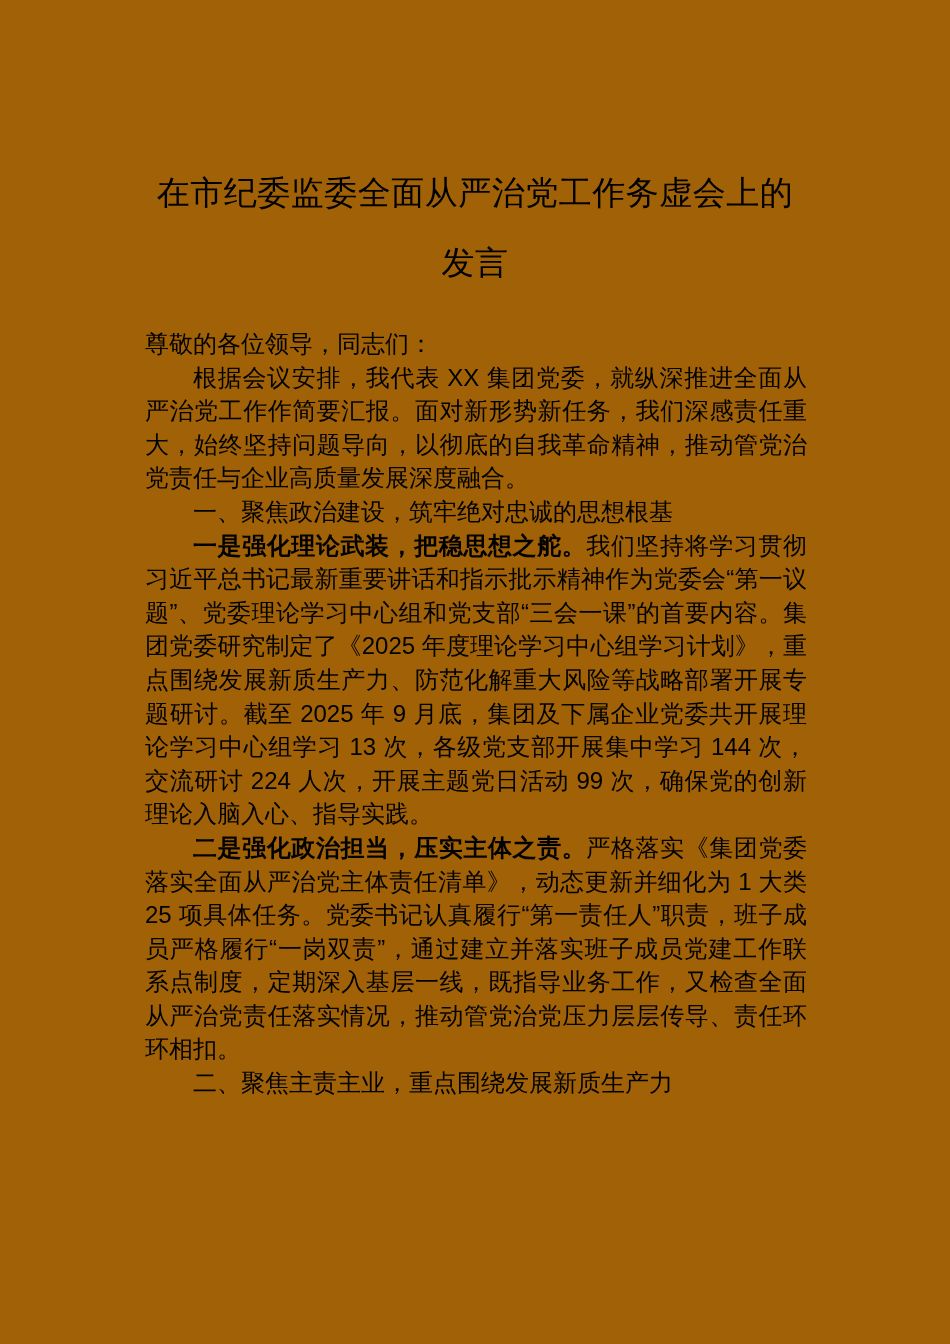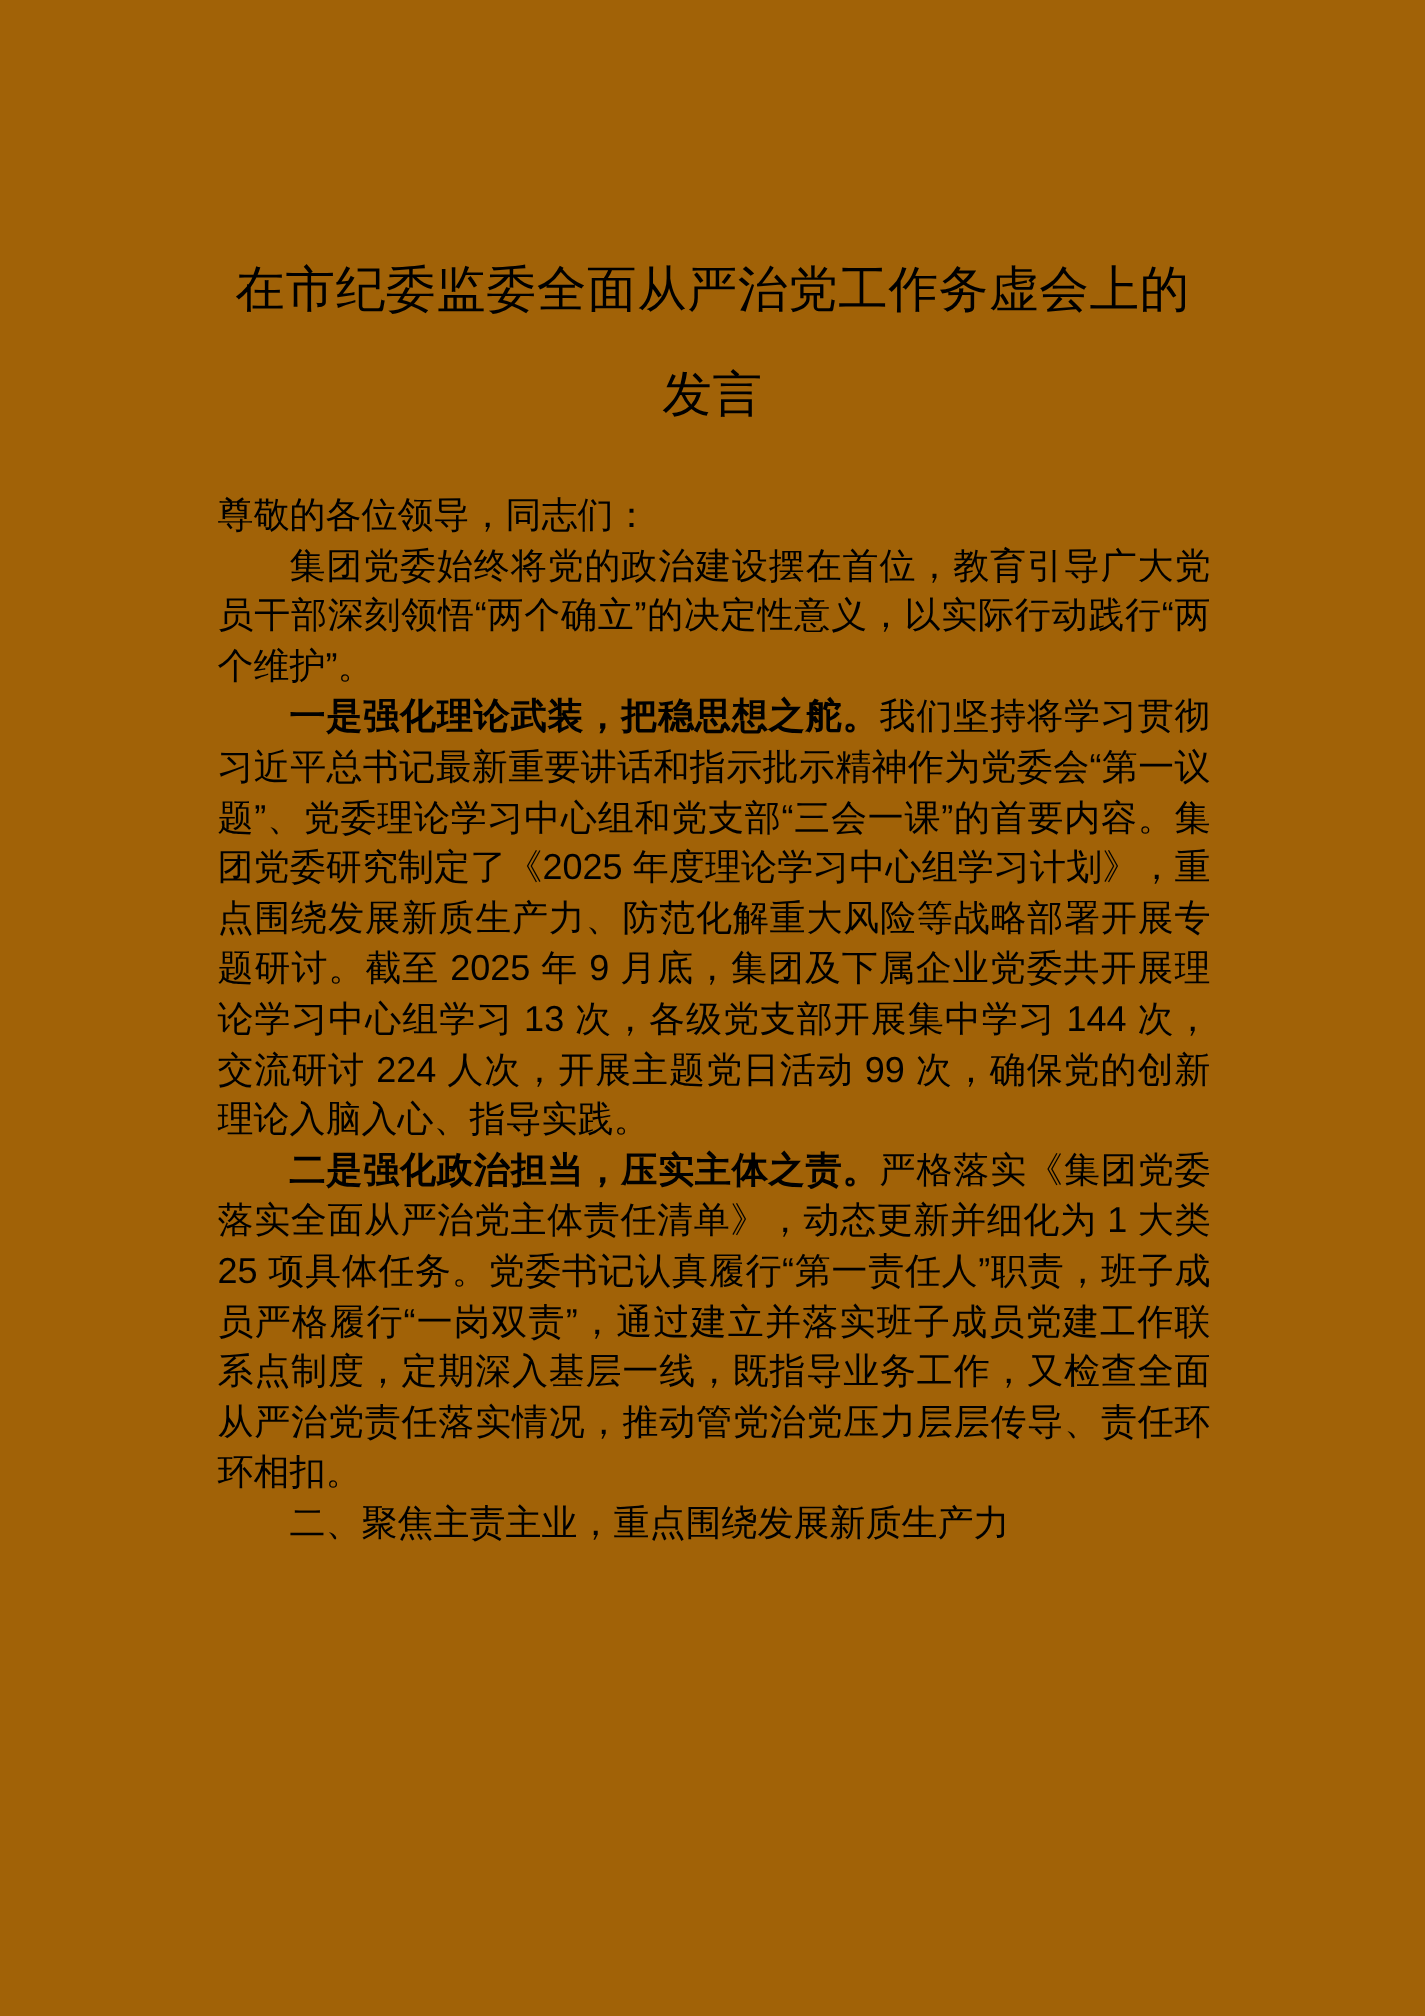--- a/index.html
+++ b/index.html
@@ -63,23 +63,24 @@
   </style>
 </head>
 <body>
 
 <div class="page">
   <h1 class="title">在市纪委监委全面从严治党工作务虚会上的发言</h1>
 
   <div class="body-text">
     <p>尊敬的各位领导，同志们：</p>
 
+    <p class="indent">根据会议安排，我代表 XX 集团党委，就纵深推进全面从严治党工作作简要汇报。面对新形势新任务，我们深感责任重大，始终坚持问题导向，以彻底的自我革命精神，推动管党治党责任与企业高质量发展深度融合。</p>
 
+    <p class="heading">一、聚焦政治建设，筑牢绝对忠诚的思想根基</p>
 
-    <p class="indent">集团党委始终将党的政治建设摆在首位，教育引导广大党员干部深刻领悟“两个确立”的决定性意义，以实际行动践行“两个维护”。</p>
 
     <p class="indent"><span class="lead">一是强化理论武装，把稳思想之舵。</span><span>我们坚持将学习贯彻习近平总书记最新重要讲话和指示批示精神作为党委会“第一议题”、党委理论学习中心组和党支部“三会一课”的首要内容。集团党委研究制定了《2025 年度理论学习中心组学习计划》，重点围绕发展新质生产力、防范化解重大风险等战略部署开展专题研讨。截至 2025 年 9 月底，集团及下属企业党委共开展理论学习中心组学习 13 次，各级党支部开展集中学习 144 次，交流研讨 224 人次，开展主题党日活动 99 次，确保党的创新理论入脑入心、指导实践。</span></p>
 
     <p class="indent"><span class="lead">二是强化政治担当，压实主体之责。</span><span>严格落实《集团党委落实全面从严治党主体责任清单》，动态更新并细化为 1 大类 25 项具体任务。党委书记认真履行“第一责任人”职责，班子成员严格履行“一岗双责”，通过建立并落实班子成员党建工作联系点制度，定期深入基层一线，既指导业务工作，又检查全面从严治党责任落实情况，推动管党治党压力层层传导、责任环环相扣。</span></p>
 
     <p class="heading">二、聚焦主责主业，重点围绕发展新质生产力</p>
   </div>
 </div>
 
 </body></html>

